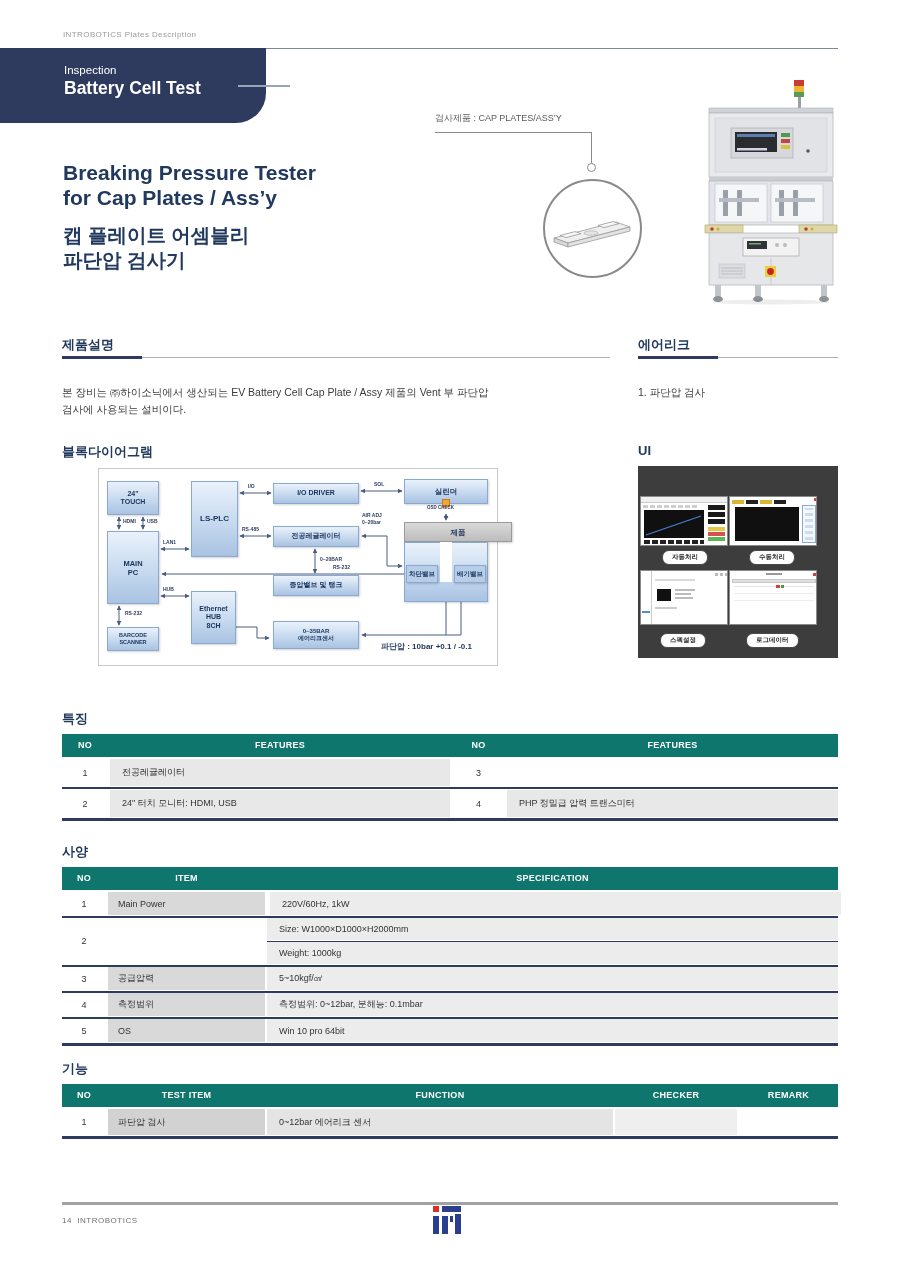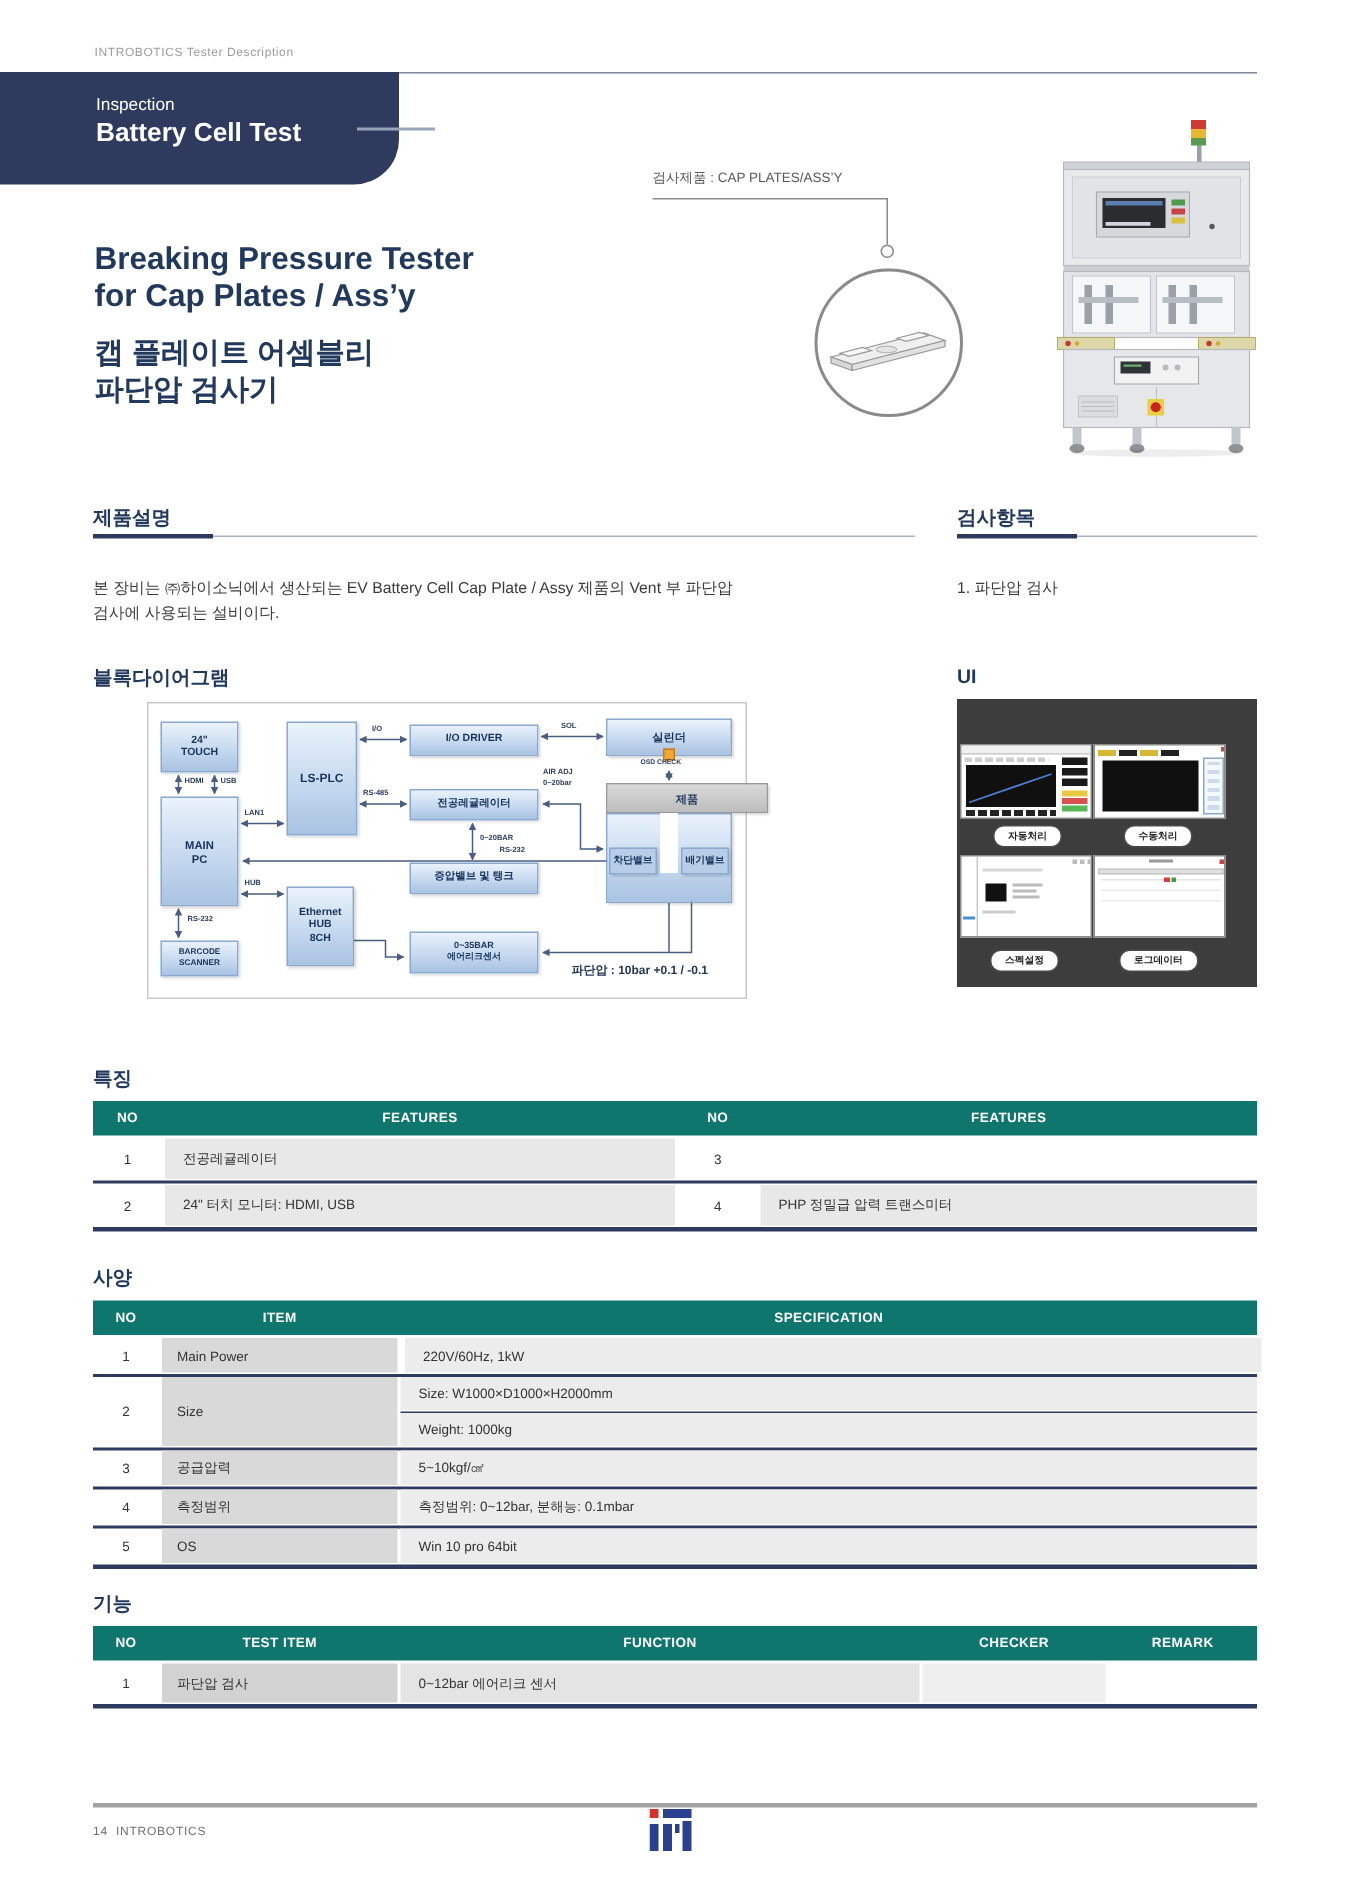--- a/index.html
+++ b/index.html
@@ -49,21 +49,21 @@
   .cell.num { justify-content:center; }
   .sep { position:absolute; width:776px; background:#2e3b5e; }
 
   .footer-txt { font-size:8px; color:#707070; letter-spacing:.5px; }
 </style>
 </head>
 <body>
 
 <div class="page">
 
-  <div class="abs eyebrow" style="left:63px;top:30px;">INTROBOTICS Tester Description</div>
+  <div class="abs eyebrow" style="left:63px;top:30px;">INTROBOTICS Plates Description</div>
 
   <div class="abs" style="left:266px;top:48px;width:572px;height:1px;background:#7d889c;"></div>
   <div class="abs banner" style="left:0;top:48px;width:266px;height:75px;padding:16px 0 0 64px;">
     <div class="cat">Inspection</div>
     <div class="ttl">Battery Cell Test</div>
   </div>
   <div class="abs" style="left:238px;top:85px;width:52px;height:2px;background:#9aa4b6;"></div>
 
   <div class="abs" style="left:63px;top:160px;">
     <div class="title-en">Breaking Pressure Tester</div>
@@ -148,21 +148,21 @@
   <div class="abs h-sec" style="left:62px;top:336px;">제품설명</div>
   <div class="abs rule" style="left:62px;top:356px;width:548px;">
     <div class="thick"></div>
       <div class="thin"></div>
   </div>
   <div class="abs bodytxt" style="left:62px;top:369px;width:560px;">
     <div>본 장비는 ㈜하이소닉에서 생산되는 EV Battery Cell Cap Plate / Assy 제품의 Vent 부 파단압</div>
     <div>검사에 사용되는 설비이다.</div>
   </div>
 
-  <div class="abs h-sec" style="left:638px;top:336px;">검사항목</div>
+  <div class="abs h-sec" style="left:638px;top:336px;">에어리크</div>
   <div class="abs rule" style="left:638px;top:356px;width:200px;">
     <div class="thick"></div>
       <div class="thin"></div>
   </div>
   <div class="abs bodytxt" style="left:638px;top:369px;">1. 파단압 검사</div>
 
   <div class="abs h-sec" style="left:62px;top:443px;">블록다이어그램</div>
   <div class="abs diagram" style="left:98px;top:468px;width:400px;height:198px;">
 
     <svg class="abs" style="left:0;top:0;" width="400" height="198" viewBox="0 0 400 198">
@@ -347,21 +347,20 @@
     <span style="left:205px;width:571px;">SPECIFICATION</span>
   </div>
   <div class="abs trow" style="left:62px;top:892px;height:23px;">
     <div class="cell num" style="left:0;width:44px;height:23px;">1</div>
     <div class="cell" style="left:46px;width:157px;height:23px;background:#d9d9d9;padding-left:10px;">Main Power</div>
     <div class="cell" style="left:208px;width:571px;height:23px;background:#ececec;padding-left:12px;">220V/60Hz, 1kW</div>
   </div>
   <div class="abs sep" style="left:62px;top:916px;height:1.5px;"></div>
   <div class="abs trow" style="left:62px;top:918px;height:46px;">
     <div class="cell num" style="left:0;width:44px;height:46px;">2</div>
-    <div class="cell" style="left:46px;width:157px;height:46px;background:#d9d9d9;padding-left:10px;">Size</div>
     <div class="cell" style="left:205px;top:0;width:571px;height:22px;background:#ececec;padding-left:12px;">Size: W1000×D1000×H2000mm</div>
     <div class="abs" style="left:205px;top:22.5px;width:571px;height:1px;background:#2e3b5e;"></div>
     <div class="cell" style="left:205px;top:24px;width:571px;height:22px;background:#ececec;padding-left:12px;">Weight: 1000kg</div>
   </div>
   <div class="abs sep" style="left:62px;top:965px;height:1.5px;"></div>
   <div class="abs trow" style="left:62px;top:967px;height:23px;">
     <div class="cell num" style="left:0;width:44px;height:23px;">3</div>
     <div class="cell" style="left:46px;width:157px;height:23px;background:#d9d9d9;padding-left:10px;">공급압력</div>
     <div class="cell" style="left:205px;width:571px;height:23px;background:#ececec;padding-left:12px;">5~10kgf/㎠</div>
   </div>

